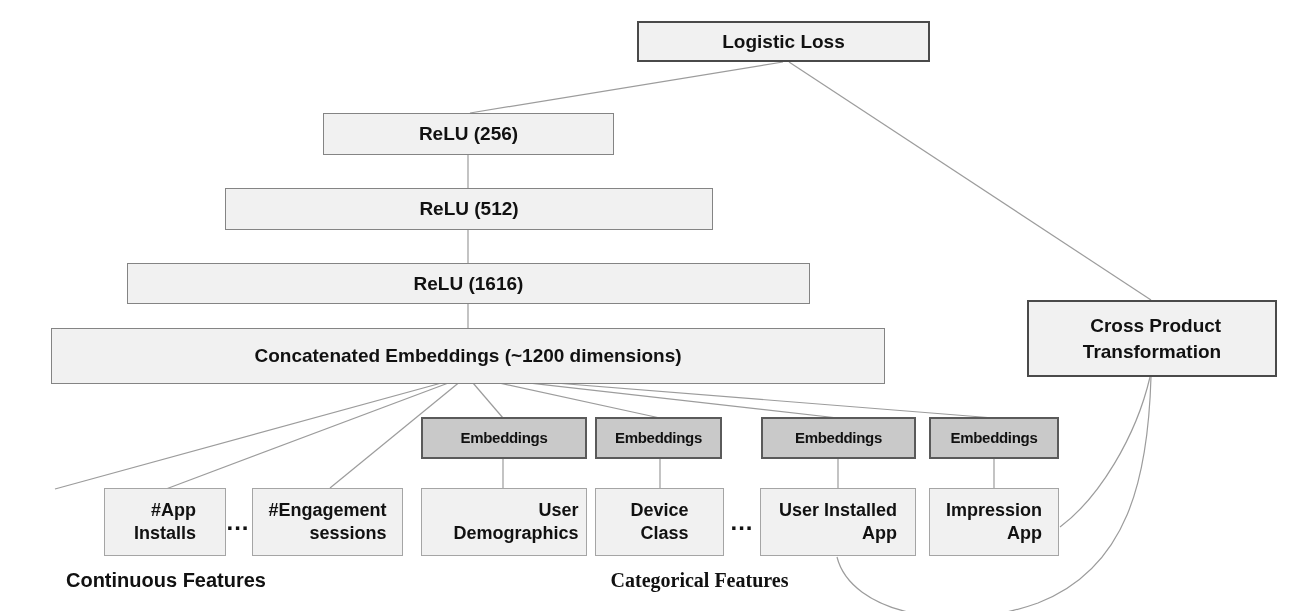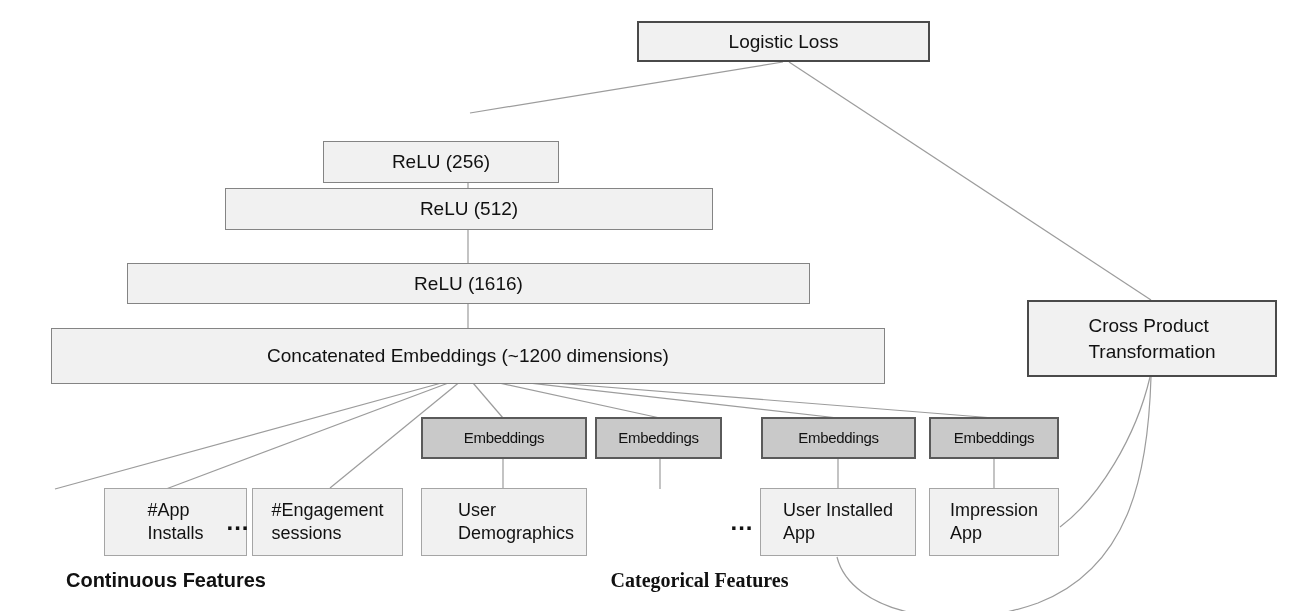--- a/index.html
+++ b/index.html
@@ -16,28 +16,29 @@
     stroke: var(--connector, #9c9c9c);
     stroke-width: 1.2;
     fill: none;
   }
   .box {
     position: absolute;
     box-sizing: border-box;
     background: var(--box-fill, #f1f1f1);
     border: 1.5px solid var(--box-border, #848484);
     display: flex; align-items: center; justify-content: center;
-    text-align: left;
+    text-align: right;
     font-size: 19px;
     white-space: pre-line;
     line-height: 24px;
+    font-weight: bold;
   }
   .emphasis { border: 2px solid var(--emphasis-border, #4a4a4a); }
   .b-ll     { left: 637px; top: 21px;  width: 293px; height: 41px; }
-  .b-r256   { left: 323px; top: 113px; width: 236px; height: 42px; margin-top: 28px; }
+  .b-r256   { left: 323px; top: 113px; width: 291px; height: 42px; }
   .b-r512   { left: 225px; top: 188px; width: 488px; height: 42px; }
   .b-r1024  { left: 127px; top: 263px; width: 683px; height: 41px; }
   .b-concat { left: 51px;  top: 328px; width: 834px; height: 56px; }
   .b-cpt    { left: 1027px; top: 300px; width: 250px; height: 77px; line-height: 26px; }
   .b-emb {
     top: 417px; height: 42px;
     background: var(--embedding-fill, #c9c9c9);
     border: 2px solid var(--embedding-border, #5a5a5a);
     font-size: 15px;
     letter-spacing: -0.3px;
@@ -45,21 +46,21 @@
   .b-e1 { left: 421px; width: 166px; }
   .b-e2 { left: 595px; width: 127px; }
   .b-e3 { left: 761px; width: 155px; }
   .b-e4 { left: 929px; width: 130px; }
   .b-feat {
     top: 488px; height: 68px;
     font-size: 18px; line-height: 23px;
     border: 1.5px solid var(--feature-border, #a5a5a5);
   }
   .b-age { left: 15px;  width: 73px;  }
-  .b-app { left: 104px; width: 143px; }
+  .b-app { left: 104px; width: 122px; }
   .b-eng { left: 252px; width: 151px; }
   .b-ud  { left: 421px; width: 166px; padding-left: 24px; }
   .b-dc  { left: 595px; width: 129px; }
   .b-uia { left: 760px; width: 156px; }
   .b-imp { left: 929px; width: 130px; }
   .dots {
     position: absolute; top: 488px; height: 68px;
     display: flex; align-items: center; justify-content: center;
     font-weight: bold; font-size: 24px; letter-spacing: 1px;
   }
@@ -113,20 +114,22 @@
   <div class="box b-emb b-e3">Embeddings</div>
   <div class="box b-emb b-e4">Embeddings</div>
 
   <div class="box b-feat b-app">#App
 Installs</div>
   <div class="dots dots1">...</div>
   <div class="box b-feat b-eng">#Engagement
 sessions</div>
   <div class="box b-feat b-ud">User
 Demographics</div>
+  <div class="box b-feat b-dc">Device
+Class</div>
   <div class="dots dots2">...</div>
   <div class="box b-feat b-uia">User Installed
 App</div>
   <div class="box b-feat b-imp">Impression
 App</div>
 
   <div class="flabel fl-cont">Continuous Features</div>
   <div class="flabel fl-cat">Categorical Features</div>
 
 </div>

